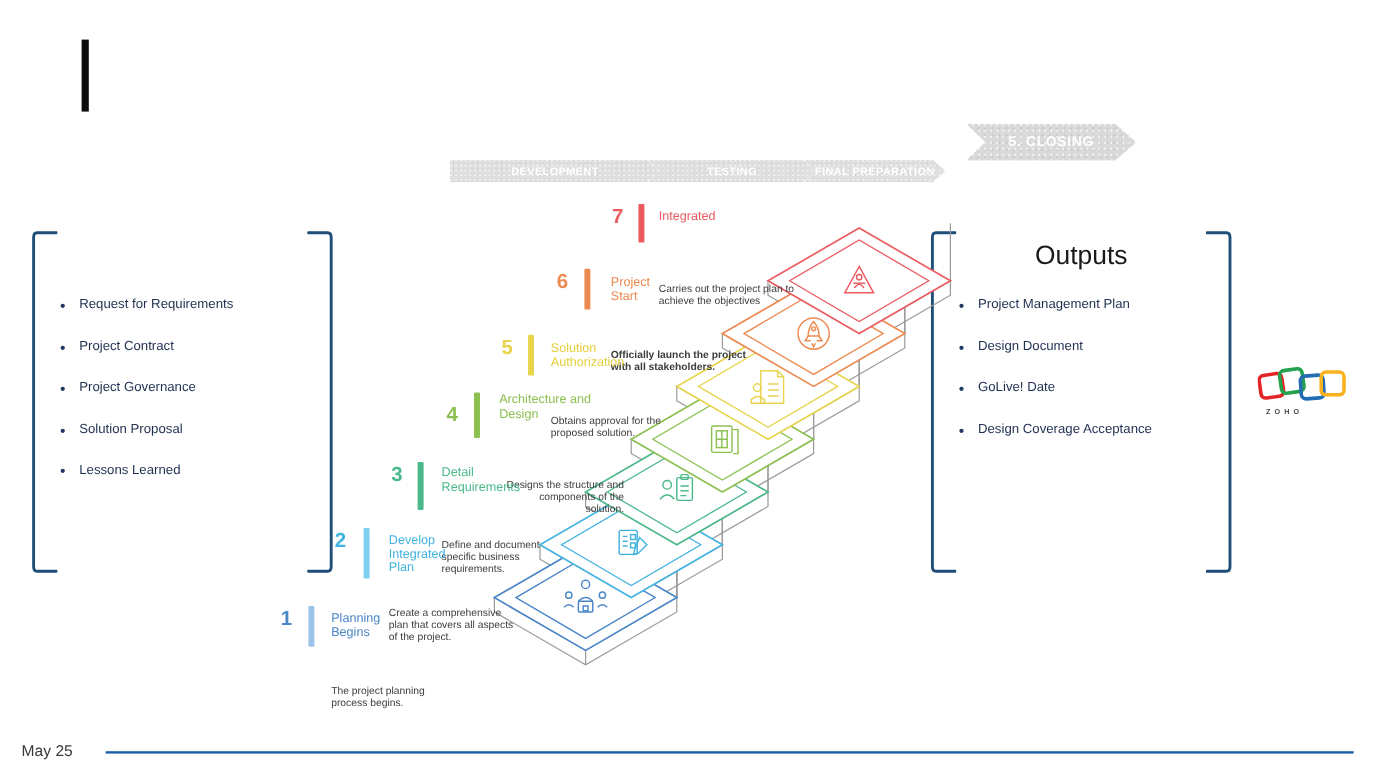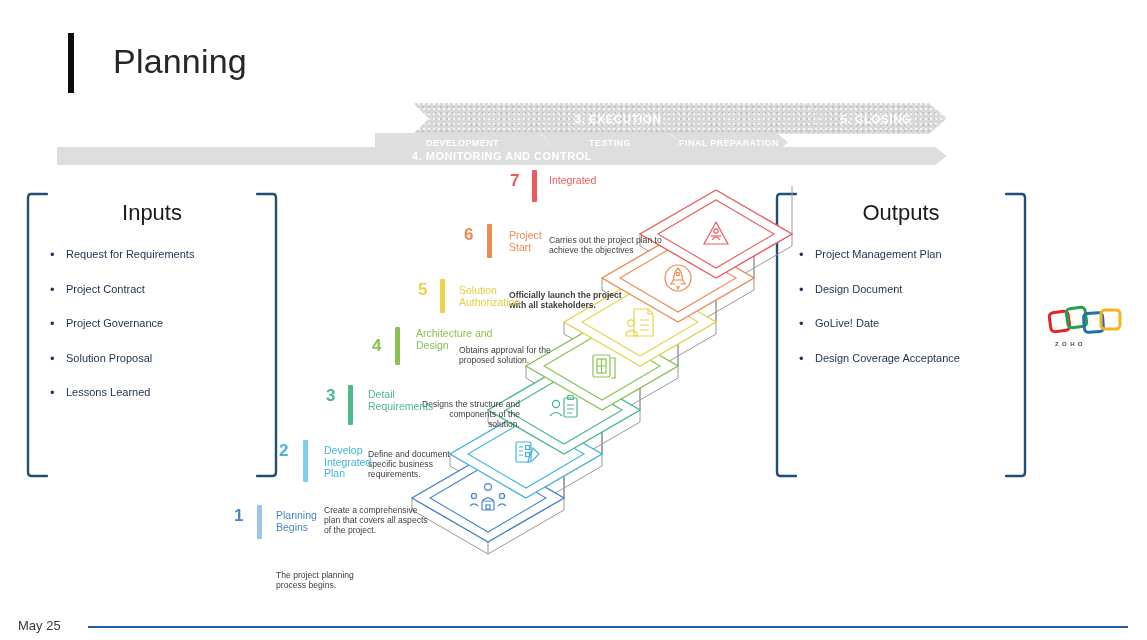--- a/index.html
+++ b/index.html
@@ -120,59 +120,51 @@
     position: absolute; left: 88px; top: 626px; width: 1040px; height: 2px;
     background: #1f5fa9;
   }
 </style>
 </head>
 <body>
 
 <div id="slide">
 
   <div class="title-bar"></div>
-  <div class="title-text">Planning</div>
 
   <div class="phase-row">
-    <div class="chev" style="left:356px; width:410px;">
-      <span>3. EXECUTION</span>
-    </div>
     <div class="chev" style="left:748px; width:142px;">
       <span>5. CLOSING</span>
     </div>
   </div>
 
   <div class="sub-row">
     <div class="subchev first" style="left:0px; width:175px;">
       <span>DEVELOPMENT</span>
     </div>
     <div class="subchev" style="left:165px; width:140px;">
       <span>TESTING</span>
     </div>
     <div class="subchev" style="left:295px; width:118px;">
       <span>FINAL PREPARATION</span>
     </div>
   </div>
 
-  <div class="mon-band">
-    <span>4. MONITORING AND CONTROL</span>
-  </div>
 
   <div class="panel" style="left:26px; top:192px; width:252px; height:286px;">
     <div class="bracket" style="left:0;">
       <svg width="22" height="286" viewBox="0 0 22 286">
         <path d="M21 2 L5 2 Q2 2 2 6 L2 280 Q2 284 5 284 L21 284" fill="none" stroke="#1F4E79" stroke-width="2.4" stroke-linecap="round"></path>
       </svg>
     </div>
     <div class="bracket" style="right:0;">
       <svg width="22" height="286" viewBox="0 0 22 286">
         <path d="M1 2 L17 2 Q20 2 20 6 L20 280 Q20 284 17 284 L1 284" fill="none" stroke="#1F4E79" stroke-width="2.4" stroke-linecap="round"></path>
       </svg>
     </div>
-    <div class="panel-title">Inputs</div>
     <div class="bullets">
       <div class="bullet-row">
         <span class="bullet-dot">•</span>
         <span class="bullet-label">Request for Requirements</span>
       </div>
       <div class="bullet-row">
         <span class="bullet-dot">•</span>
         <span class="bullet-label">Project Contract</span>
       </div>
       <div class="bullet-row">

